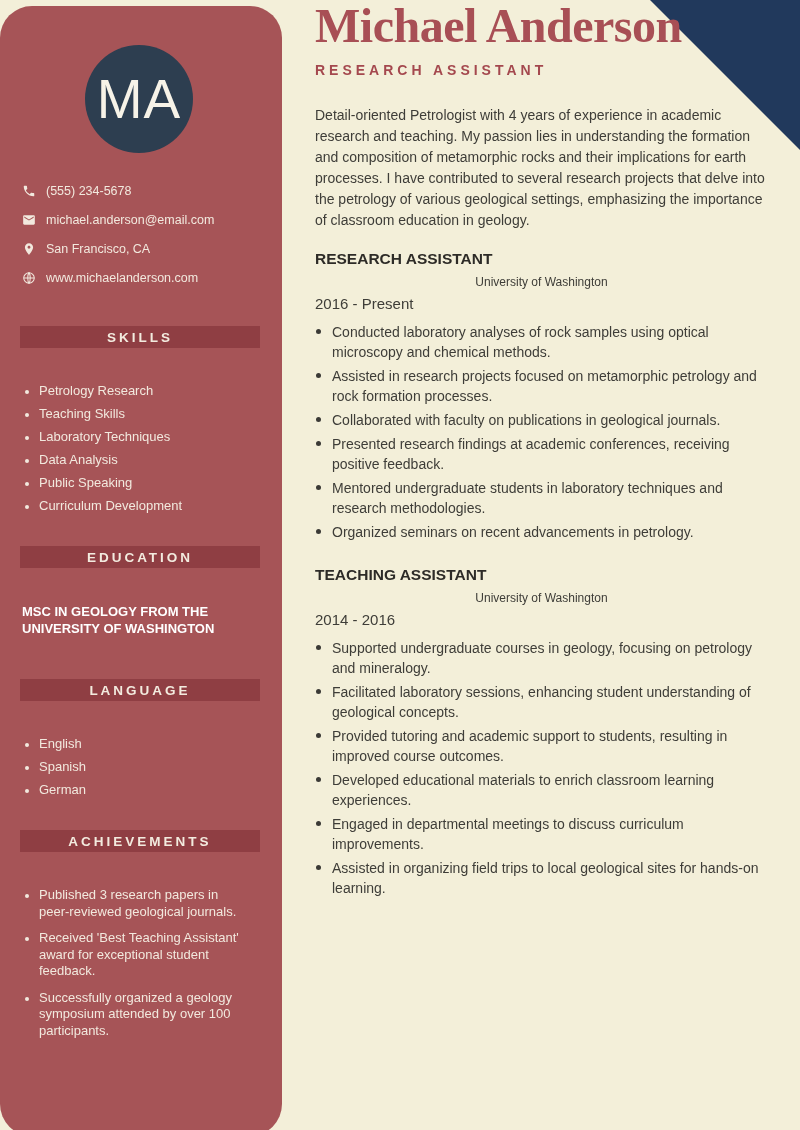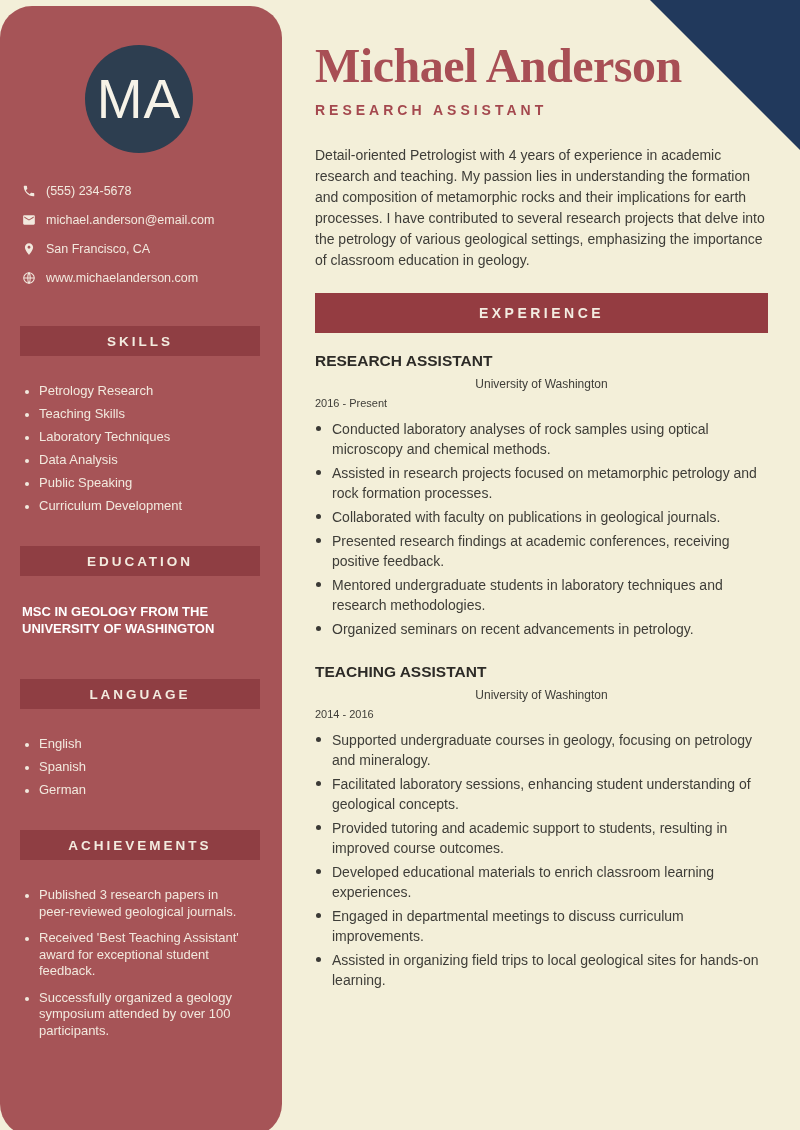--- a/index.html
+++ b/index.html
@@ -20,21 +20,21 @@
     border-radius:50%; background:#2d3e50;
     display:flex; align-items:center; justify-content:center;
     color:#f7f3e8; font-size:55px; letter-spacing:1px; font-weight:400;
   }
   .contact { position:absolute; left:22px; top:176px; width:248px; }
   .contact-row { display:flex; align-items:center; height:18px; margin-bottom:11px;text-align:right; }
   .contact-row svg { width:14px; height:14px; flex:0 0 14px; margin-right:10px; }
   .contact-row span { color:#f2e9de; font-size:12.5px; }
 
   .side-header {
-    position:absolute; left:20px; width:240px; height:30px;
+    position:absolute; left:20px; width:240px; height:22px;
     background:#8f3e43; color:#f3ebdf;
     font-size:13.5px; font-weight:bold; letter-spacing:3px;
     display:flex; align-items:center; justify-content:center;
   }
   .side-list { position:absolute; left:24px; width:236px; list-style:none; }
   .side-list li {
     position:relative; padding-left:15px; color:#f2e9de; font-size:13px;
     line-height:16px; margin-bottom:7px;
   }
   .side-list li::before {
@@ -49,38 +49,38 @@
 
   
   .corner-triangle {
     position:absolute; right:0; top:0; width:150px; height:150px;
     background:#21395c; clip-path:polygon(0 0, 100% 0, 100% 100%);
   }
 
   
   .main { position:absolute; left:315px; top:0; width:453px; }
   .name {
-    margin-top:40px; font-family:"Liberation Serif", serif; font-weight:bold;
+    font-family:"Liberation Serif", serif; font-weight:bold;
     font-size:48px; letter-spacing:-0.5px; color:#a84f55; line-height:1.1;
   }
   .job-title-top {
     margin-top:9px; font-size:14px; font-weight:bold; letter-spacing:4px;
     color:#a4484e;
   }
   .summary {
     margin-top:27px; font-size:14px; line-height:21px; color:#3e3d38;
   }
   .exp-bar {
     margin-top:22px; height:40px; background:#943c41;
     display:flex; align-items:center; justify-content:center;
     color:#f3ece1; font-size:14px; font-weight:bold; letter-spacing:3.5px;
   }
   .job-heading { margin-top:19px; font-size:15.5px; font-weight:bold; color:#2d2b27; }
   .job-company { margin-top:7px; font-size:12px; color:#3e3d38;text-align:center; }
-  .job-dates { margin-top:6px; font-size:11px; color:#3e3d38; }
+  .job-dates { margin-top:6px; font-size:15px; color:#3e3d38; }
   .job-bullets { margin-top:10px; list-style:none; }
   .job-bullets li {
     position:relative; padding-left:17px; font-size:14px; line-height:20px;
     margin-bottom:4px; color:#3e3d38;
   }
   .job-bullets li::before {
     content:""; position:absolute; left:1px; top:7px; width:5px; height:5px;
     border-radius:50%; background:#3a3935;
   }
 </style>
@@ -159,23 +159,20 @@
     </ul>
   </div>
 
   <div class="corner-triangle"></div>
 
   <div class="main">
     <div class="name">Michael Anderson</div>
     <div class="job-title-top">RESEARCH ASSISTANT</div>
     <div class="summary">Detail-oriented Petrologist with 4 years of experience in academic research and teaching. My passion lies in understanding the formation and composition of metamorphic rocks and their implications for earth processes. I have contributed to several research projects that delve into the petrology of various geological settings, emphasizing the importance of classroom education in geology.</div>
 
-    <div class="exp-bar">
-      <span>EXPERIENCE</span>
-    </div>
 
     <div>
       <div class="job-heading">RESEARCH ASSISTANT</div>
       <div class="job-company">University of Washington</div>
       <div class="job-dates">2016 - Present</div>
       <ul class="job-bullets">
         <li>Conducted laboratory analyses of rock samples using optical microscopy and chemical methods.</li>
         <li>Assisted in research projects focused on metamorphic petrology and rock formation processes.</li>
         <li>Collaborated with faculty on publications in geological journals.</li>
         <li>Presented research findings at academic conferences, receiving positive feedback.</li>

